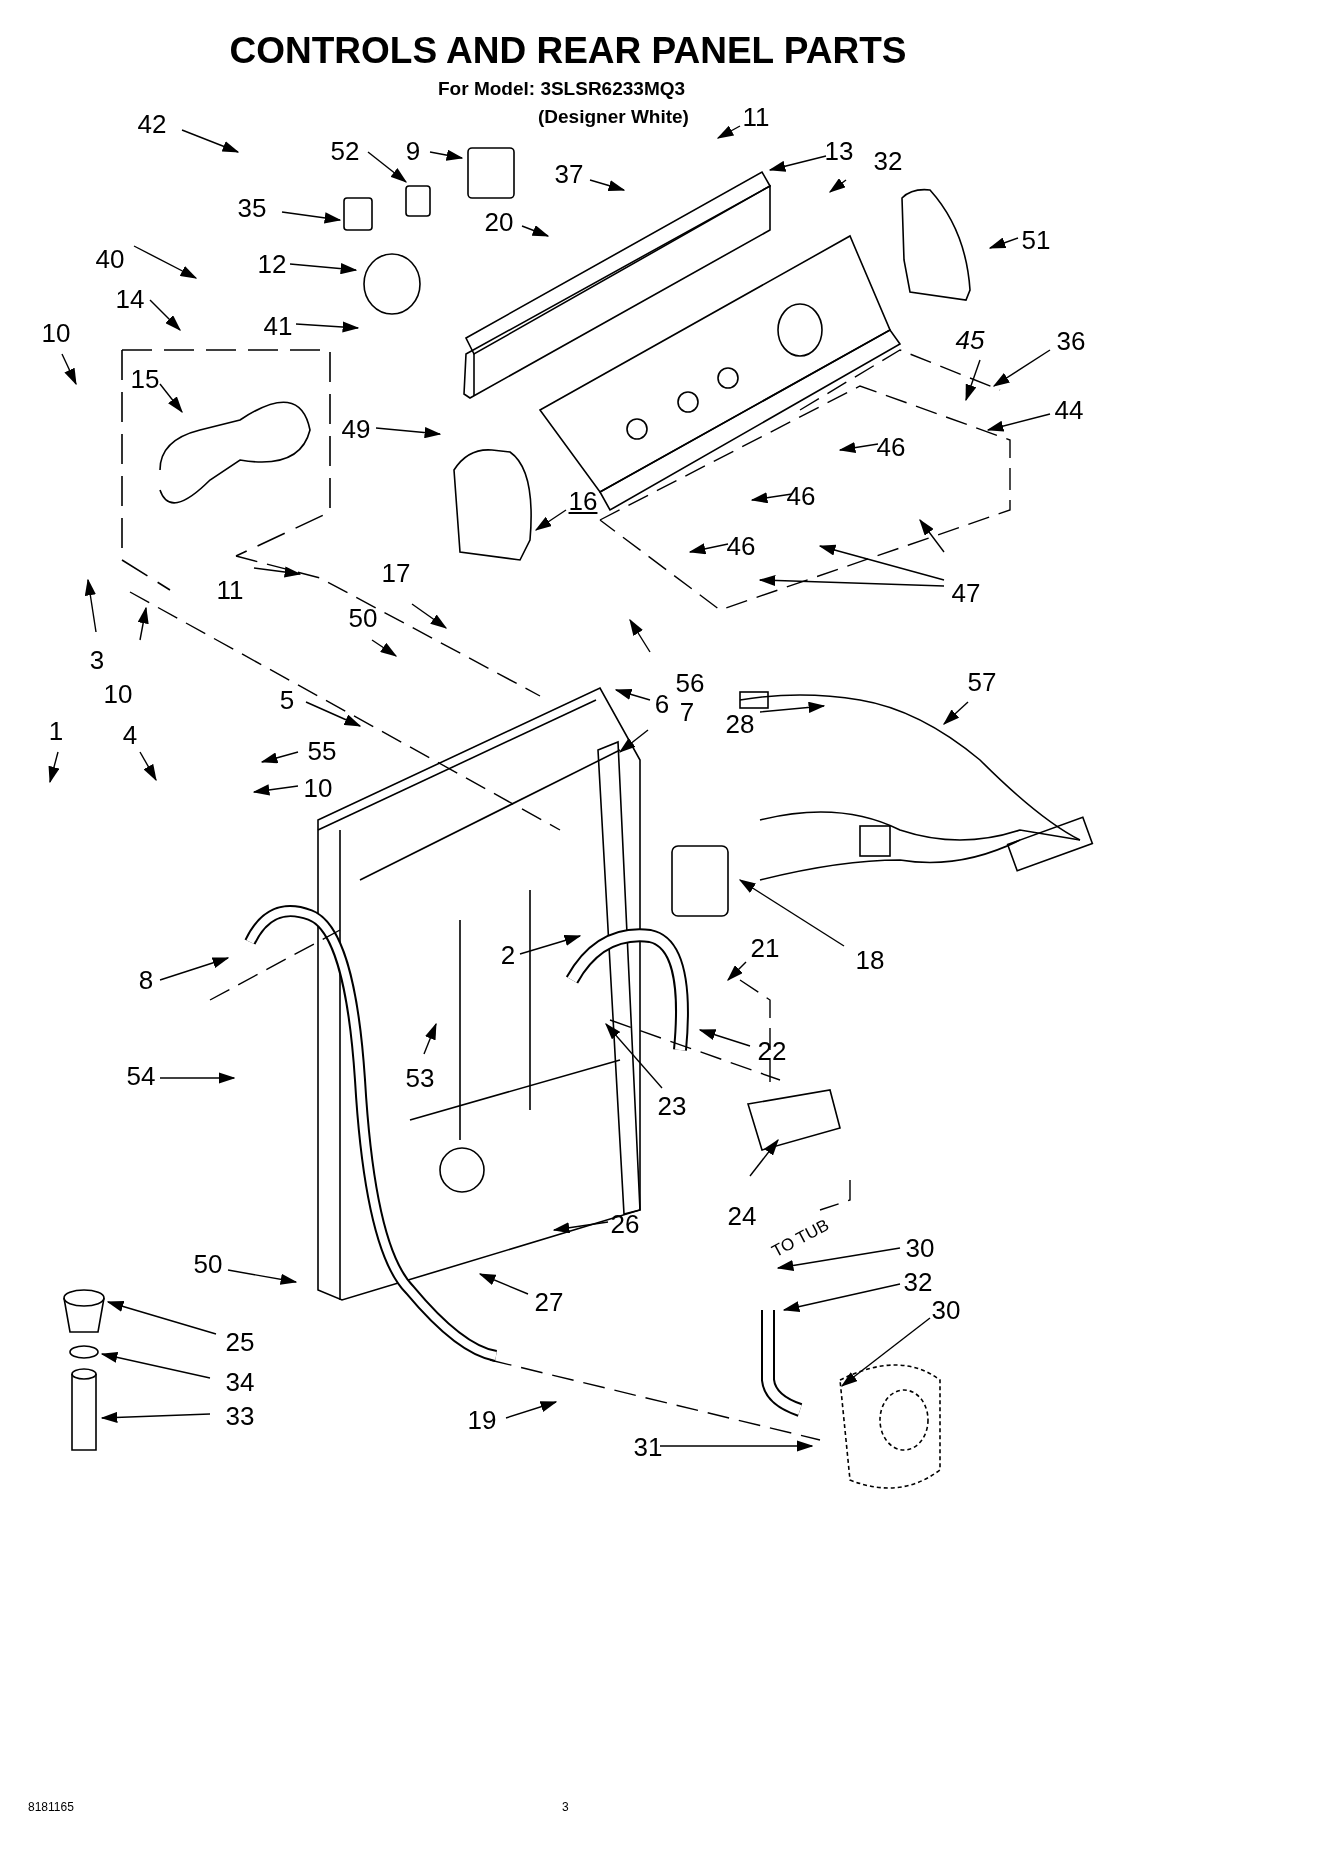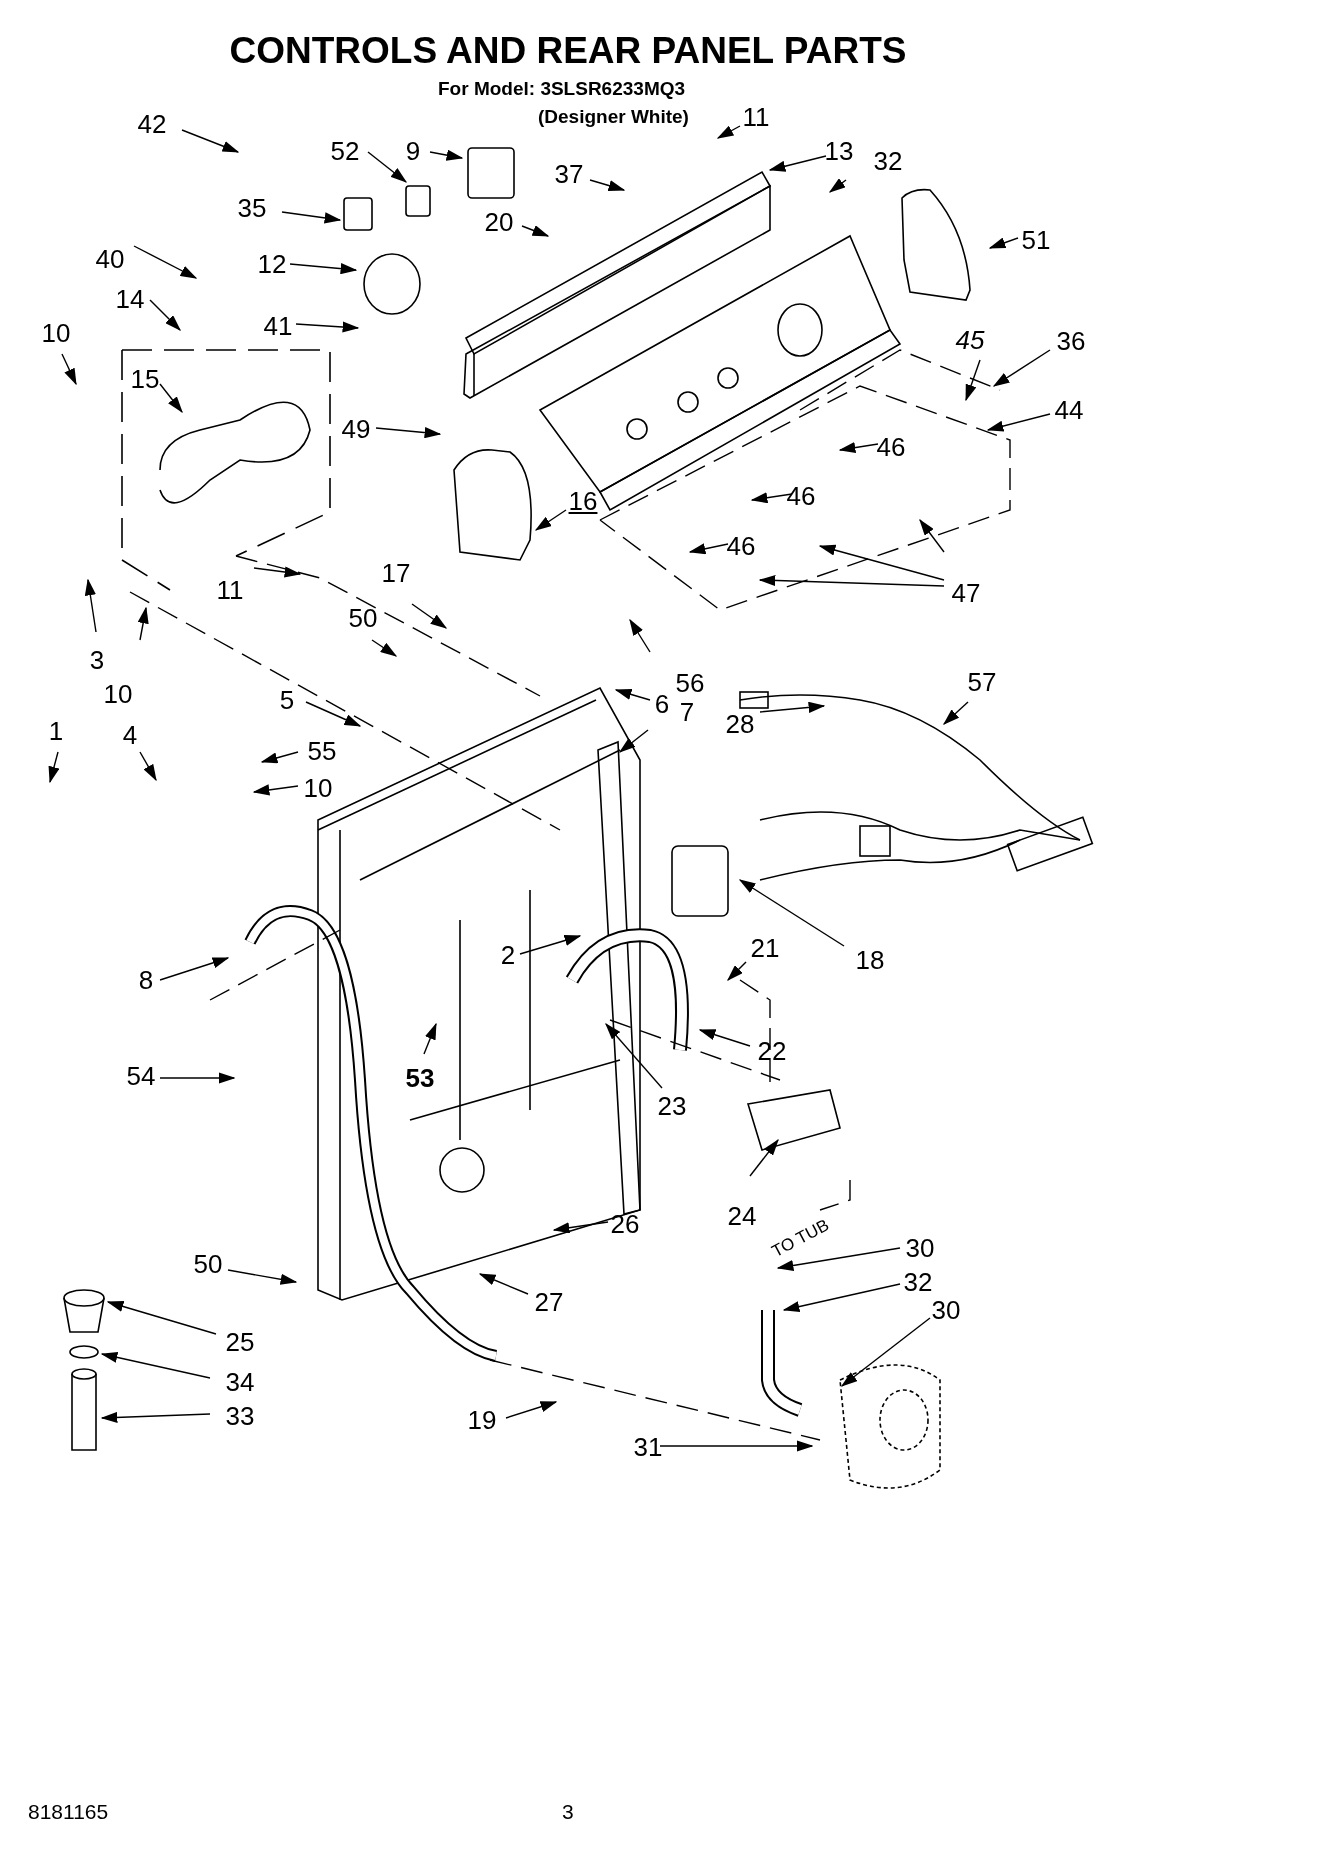--- a/index.html
+++ b/index.html
@@ -2,21 +2,21 @@
 <html><head>
 <meta charset="utf-8">
 <style>
   html, body { margin:0; padding:0; background:#ffffff; }
   body { width:1339px; height:1849px; position:relative; overflow:hidden;
          font-family:"Liberation Sans", sans-serif; color:#000; }
   .title { position:absolute; left:0; width:1136px; top:30px; text-align:center;
            font-weight:bold; font-size:37px; letter-spacing:0px; }
   .sub { position:absolute; font-weight:bold; font-size:19px; }
   .lbl { position:absolute; font-size:26px; line-height:26px; transform:translate(-50%,-50%); white-space:nowrap; }
-  .foot { position:absolute; font-size:21px; }
+  .foot { position:absolute; font-size:12px; }
   svg.art { position:absolute; left:0; top:0; }
   .totub { position:absolute; font-size:17px; transform:rotate(-28deg); transform-origin:left bottom; }
 </style>
 </head>
 <body>
 
 <div class="title">CONTROLS AND REAR PANEL PARTS</div>
 <div class="sub" style="left:438px;top:78px;">For Model: 3SLSR6233MQ3</div>
 <div class="sub" style="left:538px;top:106px;">(Designer White)</div>
 
@@ -219,21 +219,21 @@
 <div class="lbl" style="left:740px;top:724px;">28</div>
 <div class="lbl" style="left:56px;top:731px;">1</div>
 <div class="lbl" style="left:130px;top:735px;">4</div>
 <div class="lbl" style="left:322px;top:751px;">55</div>
 <div class="lbl" style="left:318px;top:788px;">10</div>
 <div class="lbl" style="left:870px;top:960px;">18</div>
 <div class="lbl" style="left:508px;top:955px;">2</div>
 <div class="lbl" style="left:765px;top:948px;">21</div>
 <div class="lbl" style="left:146px;top:980px;">8</div>
 <div class="lbl" style="left:772px;top:1051px;">22</div>
-<div class="lbl" style="left:420px;top:1078px;font-weight:bold;">53</div>
+<div class="lbl" style="left:420px;top:1078px;">53</div>
 <div class="lbl" style="left:141px;top:1076px;">54</div>
 <div class="lbl" style="left:672px;top:1106px;">23</div>
 <div class="lbl" style="left:742px;top:1216px;">24</div>
 <div class="lbl" style="left:625px;top:1224px;">26</div>
 <div class="lbl" style="left:920px;top:1248px;">30</div>
 <div class="lbl" style="left:918px;top:1282px;">32</div>
 <div class="lbl" style="left:946px;top:1310px;">30</div>
 <div class="lbl" style="left:208px;top:1264px;">50</div>
 <div class="lbl" style="left:549px;top:1302px;">27</div>
 <div class="lbl" style="left:240px;top:1342px;">25</div>

